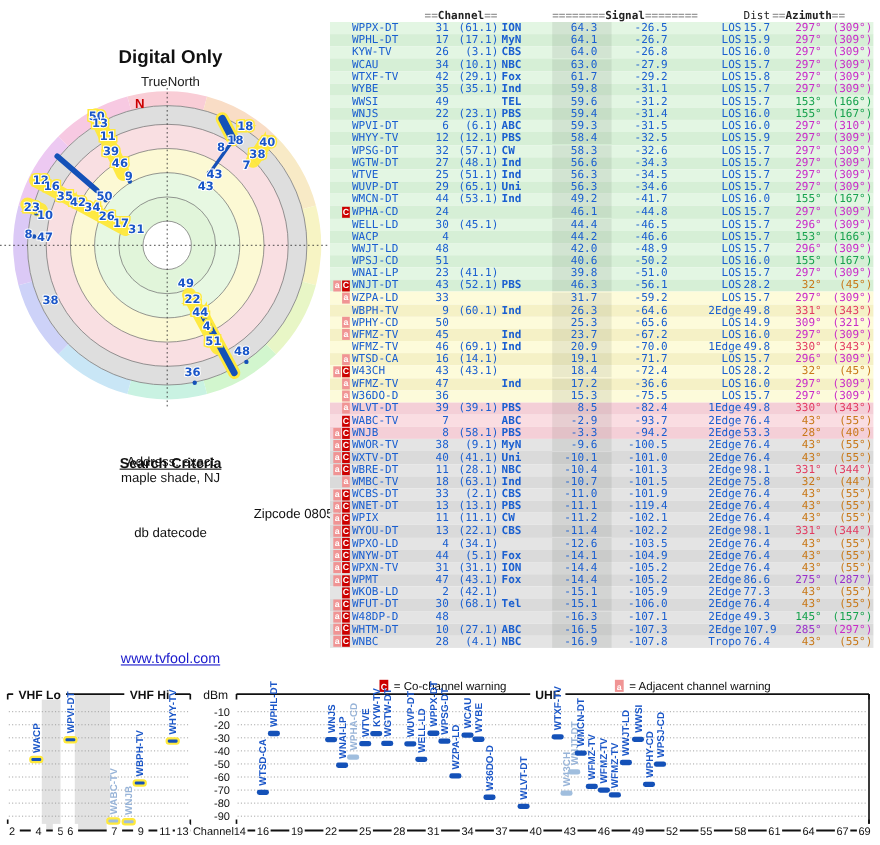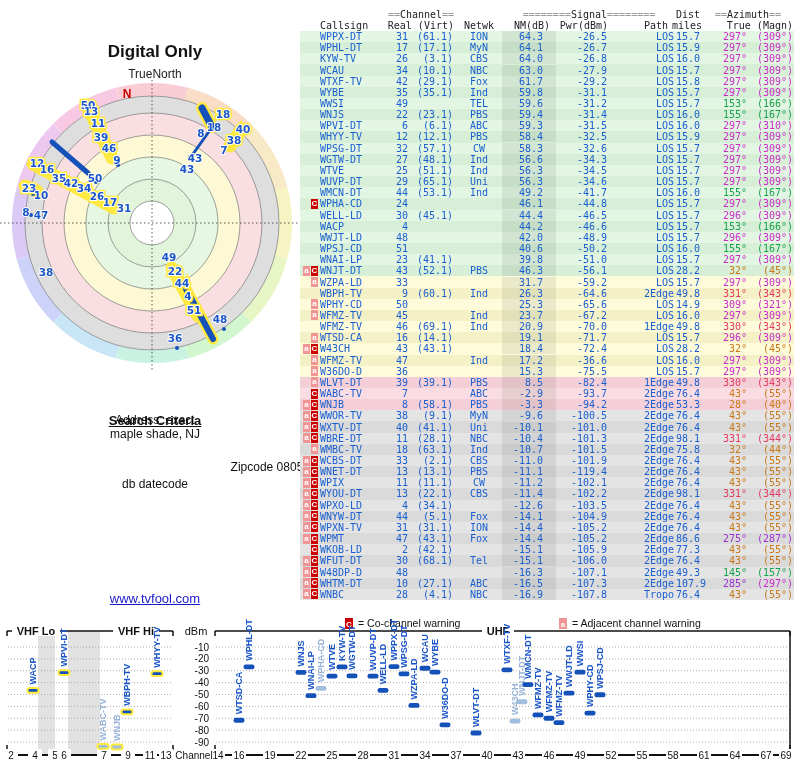--- a/index.html
+++ b/index.html
@@ -21,21 +21,21 @@
   #radar-svg { position:absolute; left:0; top:78px; }
   #bottom-svg { position:absolute; left:0; top:614px; }
 
   
   #table { position:absolute; left:300px; top:9px; width:494px;
            font-family:"DejaVu Sans Mono", monospace; font-size:10px; line-height:11px; color:#1a5fd0; }
   .tr { display:flex; height:11.16px; align-items:center; }
   .hr { color:#222; height:11px; }
   .dim { color:#999; }
   .cell { flex:none; white-space:nowrap; overflow:visible; }
-  .rt { text-align:right; } .ct { text-align:center; }
+  .rt { text-align:right; } .ct { text-align:left;font-weight:bold; }
   .w20{width:20px}.w22{width:22px}.w26{width:26px}.w38{width:38px}
   .w46{width:46px}.w48{width:48px}.w52{width:52px}.w54{width:54px}.w62{width:62px}
   .w66{width:66px}.w68{width:68px}.w70{width:70px}.w86{width:86px}.w92{width:92px}.w174{width:174px}
   .pr1{padding-right:1px}.pr2{padding-right:2px}.pr3{padding-right:3px}.pr6{padding-right:6px}.pr13{padding-right:13px}
   
   .band-g.even{background:#e3f6e3}.band-g.odd{background:#d6efd6}
   .band-y.even{background:#fdfbda}.band-y.odd{background:#f5f1c6}
   .band-p.even{background:#fadde2}.band-p.odd{background:#f4cfd7}
   .band-x.even{background:#e4e4e4}.band-x.odd{background:#dadada}
   .nmcell{background:rgba(40,60,40,0.09)}
@@ -158,31 +158,20 @@
 
   <div id="table">
     <div class="tr hr">
       <div class="cell w20"></div>
         <div class="cell w66"></div>
       <div class="cell w70 ct"><span class="dim">==</span><span>Channel</span><span class="dim">==</span></div>
       <div class="cell w46"></div>
       <div class="cell w174 ct"><span class="dim">========</span><span>Signal</span><span class="dim">========</span></div>
       <div class="cell w26 rt pr2">Dist</div>
       <div class="cell w92 ct"><span class="dim">==</span><span>Azimuth</span><span class="dim">==</span></div>
-    </div>
-    <div class="tr hr">
-      <div class="cell w20"></div>
-      <div class="cell w66">Callsign</div>
-      <div class="cell w70 rt pr2">Real (Virt)</div>
-      <div class="cell w46 ct">Netwk</div>
-      <div class="cell w54 rt pr6">NM(dB)</div>
-      <div class="cell w52 rt">Pwr(dBm)</div>
-      <div class="cell w62 rt pr2">Path</div>
-      <div class="cell w38 rt pr6">miles</div>
-      <div class="cell w86 rt pr1">True (Magn)</div>
     </div>
     <div id="table-body">
         <div class="tr band-g even">
           <div class="cell w20 warncell"></div>
           <div class="cell w66">WPPX-DT</div>
           <div class="cell w22 rt">31</div>
           <div class="cell w48 rt pr3">(61.1)</div>
           <div class="cell w46 ct">ION</div>
           <div class="cell w54 rt pr13 nmcell">64.3</div>
           <div class="cell w52 rt pr1">-26.5</div>

